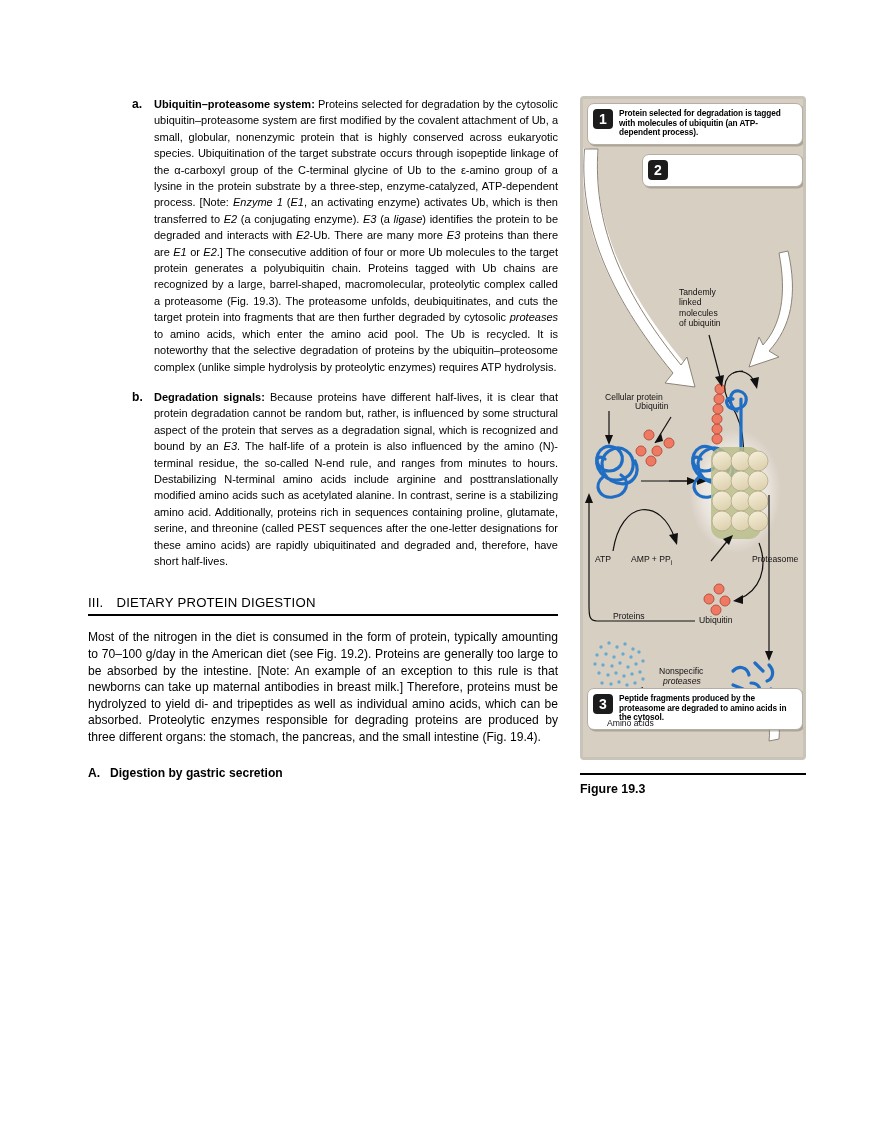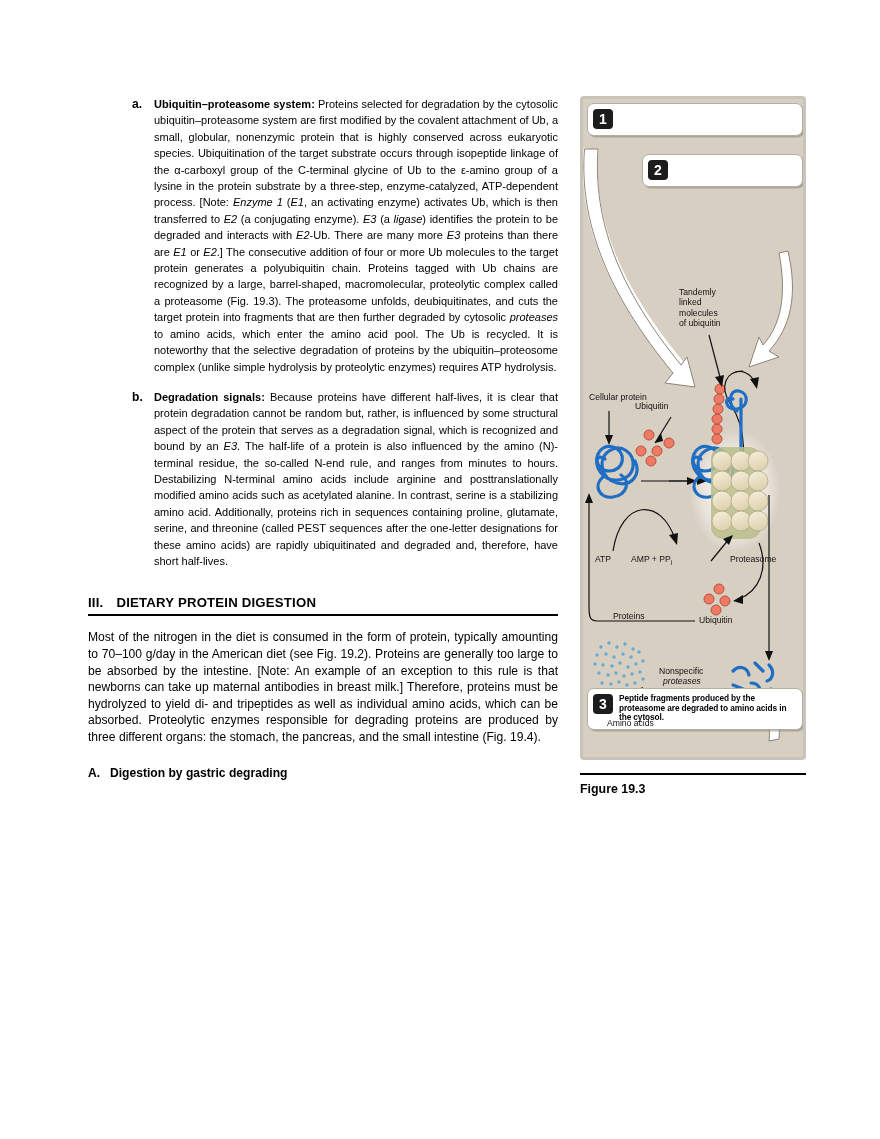--- a/index.html
+++ b/index.html
@@ -41,21 +41,21 @@
     font-size: 11px;
     line-height: 16.4px;
     text-align: justify;
     hyphens: none;
   }
   .list-body b { font-weight: bold; }
   .list-body i { font-style: italic; }
 
   h2.section-head {
     font-size: 13.2px;
-    font-weight: bold;
+    font-weight: normal;
     letter-spacing: .2px;
     margin: 26px 0 0 0;
     padding: 0 0 4px 0;
   }
   h2.section-head .num { margin-right: 13px; }
   .rule {
     border-bottom: 2.2px solid #000;
     margin-bottom: 13px;
   }
 
@@ -188,21 +188,21 @@
 
   <h2 class="section-head">
     <span class="num">III.</span><span>DIETARY PROTEIN DIGESTION</span>
   </h2>
   <div class="rule"></div>
 
   <p class="body-para">Most of the nitrogen in the diet is consumed in the form of protein, typically amounting to 70–100 g/day in the American diet (see Fig. 19.2). Proteins are generally too large to be absorbed by the intestine. [Note: An example of an exception to this rule is that newborns can take up maternal antibodies in breast milk.] Therefore, proteins must be hydrolyzed to yield di- and tripeptides as well as individual amino acids, which can be absorbed. Proteolytic enzymes responsible for degrading proteins are produced by three different organs: the stomach, the pancreas, and the small intestine (Fig. 19.4).</p>
 
   <div class="sub-head">
     <span class="sub-marker">A.</span>
-    <span>Digestion by gastric degrading</span>
+    <span>Digestion by gastric secretion</span>
   </div>
 </div>
 
 <div id="figure-panel">
 
   <div id="figure-frame">
 
     <div id="figure-canvas">
       <svg width="220" height="658" viewBox="0 0 220 658" xmlns="http://www.w3.org/2000/svg">
         <defs>
@@ -380,40 +380,41 @@
             <circle cx="38" cy="610" r="1.7"></circle>
             <circle cx="46" cy="609" r="1.7"></circle>
           <circle cx="21" cy="609" r="1.7"></circle>
             <circle cx="54" cy="607" r="1.7"></circle>
         </g>
       </svg>
     </div>
 
     <div class="callout" id="callout-1">
       <div class="stepnum">1</div>
+      <div class="ctext">Protein selected for degradation is tagged with molecules of ubiquitin (an ATP-dependent process).</div>
     </div>
 
     <div class="callout" id="callout-2">
       <div class="stepnum">2</div>
     </div>
 
     <div class="callout" id="callout-3">
       <div class="stepnum">3</div>
       <div class="ctext">Peptide fragments produced by the proteasome are degraded to amino acids in the cytosol.</div>
     </div>
 
-    <div class="flabel" style="left:6px;  top:293px;">Cellular protein</div>
+    <div class="flabel" style="left:22px;  top:293px;">Cellular protein</div>
     <div class="flabel" style="left:52px; top:302px;">Ubiquitin</div>
     <div class="flabel" style="left:96px; top:188px;">Tandemly
 linked
 molecules
 of ubiquitin</div>
     <div class="flabel" style="left:12px; top:455px;">ATP</div>
     <div class="flabel" style="left:48px; top:455px;"><span>AMP + PP</span><sub>i</sub></div>
-    <div class="flabel" style="left:120px;top:455px;padding-left:27px;">Proteasome</div>
+    <div class="flabel" style="left:142px;top:455px;padding-left:27px;">Proteasome</div>
     <div class="flabel" style="left:30px; top:512px;">Proteins</div>
     <div class="flabel" style="left:116px;top:516px;">Ubiquitin</div>
     <div class="flabel" style="left:76px; top:567px;">Nonspecific</div>
     <div class="flabel ital" style="left:80px; top:577px;">proteases</div>
     <div class="flabel" style="left:6px;  top:619px;padding-left:18px;">Amino acids</div>
   </div>
 
   <div id="caption-rule"></div>
   <div id="caption">
     <div class="cap-title">Figure 19.3</div>

